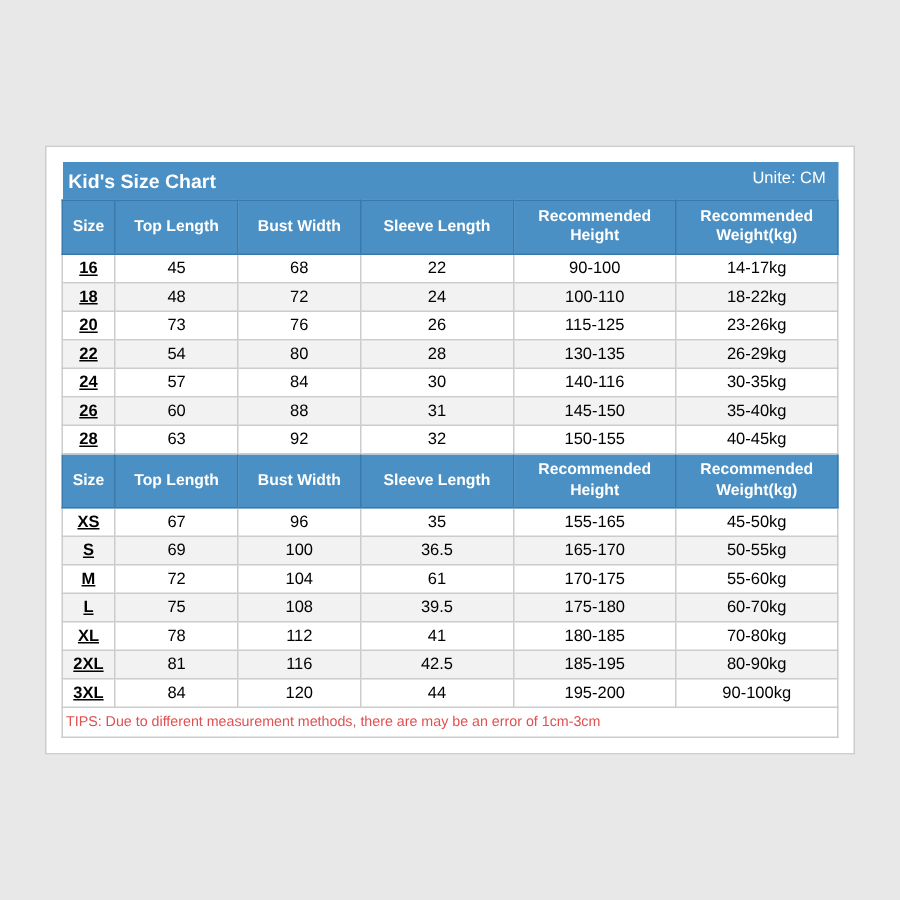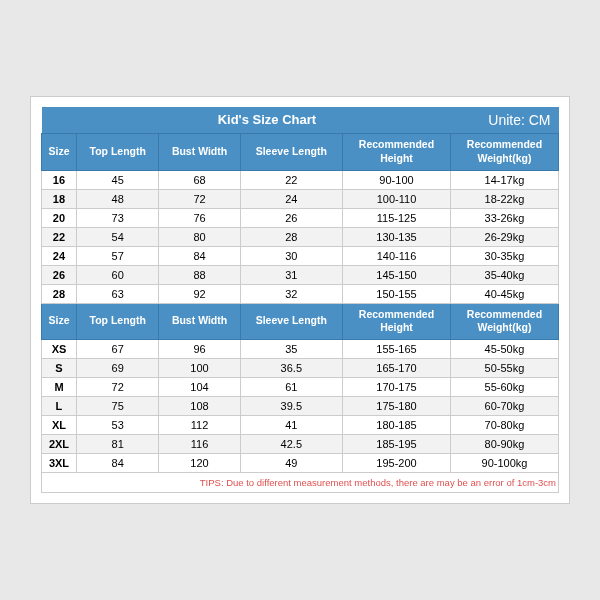--- a/index.html
+++ b/index.html
@@ -19,27 +19,26 @@
       padding: 10px;
     }
     table {
       width: 100%;
       border-collapse: collapse;
       font-size: 11px;
     }
     .section-header td {
       background: #4a90c4;
       color: #fff;
-      text-align: center;
       font-weight: bold;
       font-size: 13px;
       padding: 5px 4px;
     }
     .section-header td span.unit {
-      font-size: 14px;
+      font-size: 11px;
       font-weight: normal;
       float: right;
       padding-right: 4px;
     }
     .col-header td {
       background: #4a90c4;
       color: #fff;
       text-align: center;
       font-weight: bold;
       padding: 4px 2px;
@@ -54,26 +53,27 @@
       font-size: 11px;
     }
     .data-row:nth-child(even) td {
       background: #f2f2f2;
     }
     .data-row:nth-child(odd) td {
       background: #fff;
     }
     .data-row td:first-child {
       font-weight: bold;
+      text-decoration: underline;
     }
     .tips-row td {
       color: #e05050;
       font-size: 9.5px;
       padding: 4px 2px;
-      text-align: right;
+      text-align: left;
       border: 1px solid #ccc;
     }
   </style>
 </head>
 <body>
 
 <div class="chart-container">
   <table>
 
     <tbody>
@@ -108,21 +108,21 @@
       <td>24</td>
       <td>100-110</td>
       <td>18-22kg</td>
     </tr>
     <tr class="data-row">
       <td>20</td>
       <td>73</td>
       <td>76</td>
       <td>26</td>
       <td>115-125</td>
-      <td>33-26kg</td>
+      <td>23-26kg</td>
     </tr>
     <tr class="data-row">
       <td>22</td>
       <td>54</td>
       <td>80</td>
       <td>28</td>
       <td>130-135</td>
       <td>26-29kg</td>
     </tr>
     <tr class="data-row">
@@ -187,39 +187,39 @@
     <tr class="data-row">
       <td>L</td>
       <td>75</td>
       <td>108</td>
       <td>39.5</td>
       <td>175-180</td>
       <td>60-70kg</td>
     </tr>
     <tr class="data-row">
       <td>XL</td>
-      <td>53</td>
+      <td>78</td>
       <td>112</td>
       <td>41</td>
       <td>180-185</td>
       <td>70-80kg</td>
     </tr>
     <tr class="data-row">
       <td>2XL</td>
       <td>81</td>
       <td>116</td>
       <td>42.5</td>
       <td>185-195</td>
       <td>80-90kg</td>
     </tr>
     <tr class="data-row">
       <td>3XL</td>
       <td>84</td>
       <td>120</td>
-      <td>49</td>
+      <td>44</td>
       <td>195-200</td>
       <td>90-100kg</td>
     </tr>
 
     <tr class="tips-row">
       <td colspan="6">TIPS: Due to different measurement methods, there are may be an error of 1cm-3cm</td>
     </tr>
   </tbody>
     </table>
 </div>

